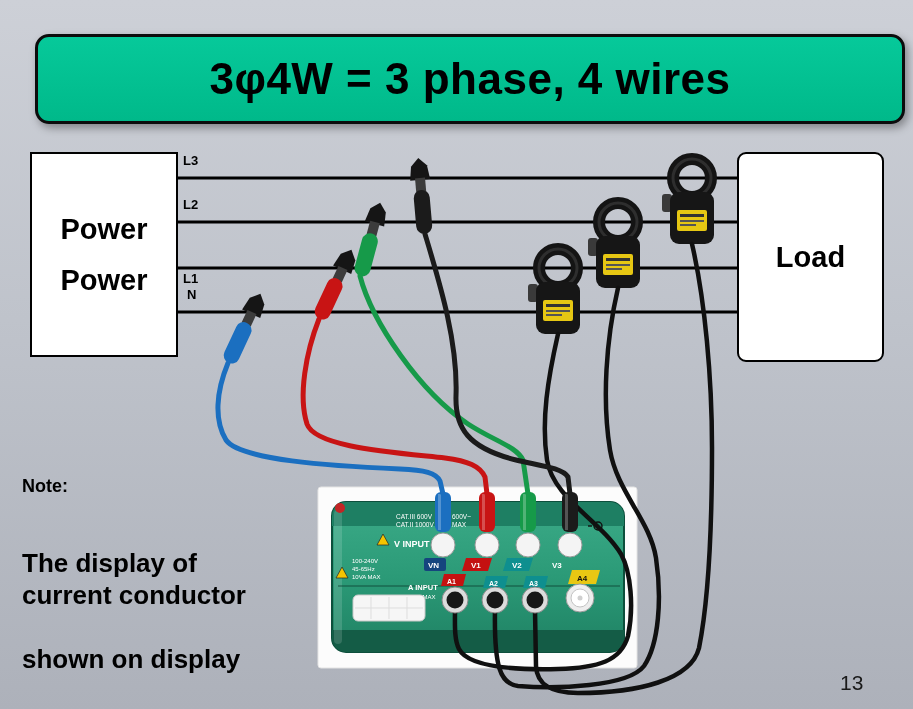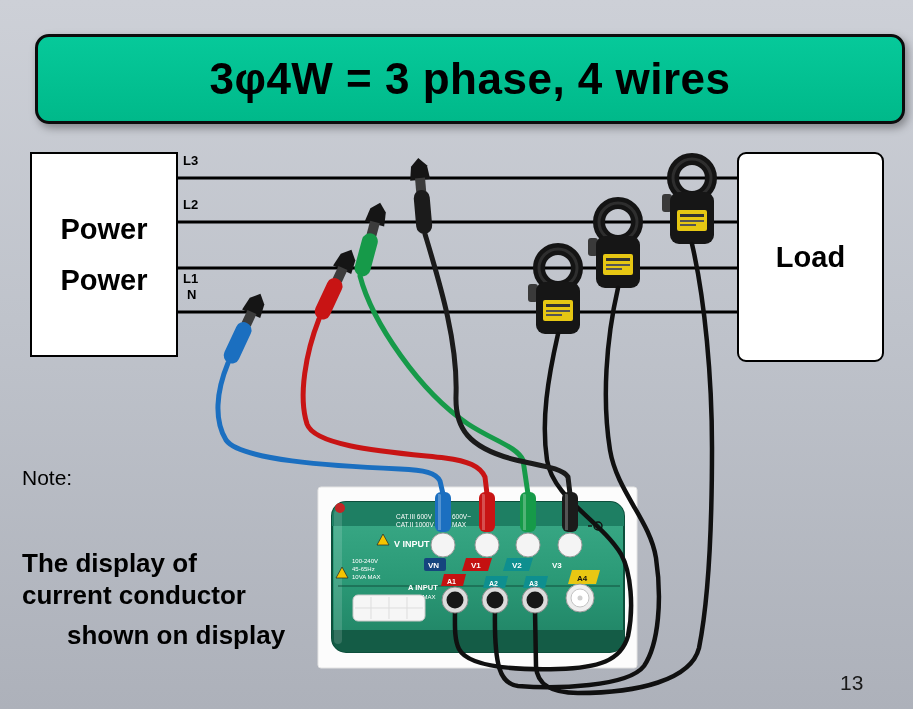--- a/index.html
+++ b/index.html
@@ -18,21 +18,21 @@
   }
   .title-banner span{font-size:44px;font-weight:bold;letter-spacing:.5px;}
   .node-box{
     background:#fff;border:2px solid #000;box-sizing:border-box;
     display:flex;flex-direction:column;align-items:center;justify-content:center;
     font-size:29px;font-weight:bold;
   }
   .source-box{left:30px;top:152px;width:148px;height:205px;gap:18px;}
   .load-box{left:737px;top:152px;width:147px;height:210px;border-radius:9px;}
   .line-label{font-size:13px;font-weight:bold;height:22px;}
-  .note-heading{left:22px;top:466px;font-size:21px;font-weight:normal;}
+  .note-heading{left:22px;top:476px;font-size:18px;font-weight:bold;}
   .note-line{left:22px;font-size:26px;font-weight:bold;white-space:nowrap;}
   .page-number{left:840px;top:671px;font-size:21px;color:#1a1a1a;}
   svg{position:absolute;left:0;top:0;}
   svg text{font-family:"Liberation Sans","DejaVu Sans",sans-serif;}
 </style>
 </head>
 <body>
 
 <div class="slide">
 
@@ -229,16 +229,16 @@
   </div>
 
   <div class="abs line-label" style="left:183px;top:153px;">L3</div>
   <div class="abs line-label" style="left:183px;top:197px;">L2</div>
   <div class="abs line-label" style="left:183px;top:243px;margin-top:28px;">L1</div>
   <div class="abs line-label" style="left:187px;top:287px;">N</div>
 
   <div class="abs note-heading">Note:</div>
   <div class="abs note-line" style="top:548px;">The display of</div>
   <div class="abs note-line" style="top:580px;">current conductor</div>
-  <div class="abs note-line" style="top:620px;margin-left:45px;">shown on display</div>
+  <div class="abs note-line" style="top:644px;">shown on display</div>
 
   <div class="abs page-number">13</div>
 </div>
 
 </body></html>

